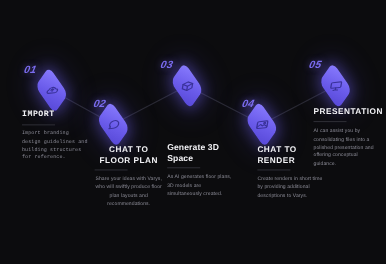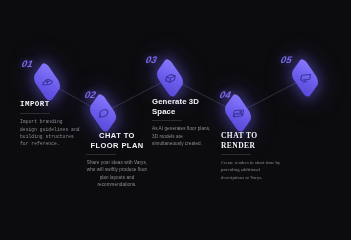--- a/index.html
+++ b/index.html
@@ -44,21 +44,21 @@
     text-shadow:0 0 6px rgba(123,108,240,.55);
   }
 
   
   .block { position:absolute; width:62px; }
   .block h3 {
     font-size:7.5px; font-weight:bold; color:#f2f2f5;
     letter-spacing:.45px; line-height:1.28;
     text-transform:uppercase;
   }
-  .block h3.mixed { text-transform:none; letter-spacing:.1px; font-size:7.8px; }
+  .block h3.mixed { text-transform:none; letter-spacing:.1px; font-size:7.8px;margin-top:32px; }
   .rule { width:30px; height:1px; background:#2b2b32; margin:3.5px 0 4px; }
   .block p {
     font-size:4.6px; line-height:1.62; color:#8d8d98;
     letter-spacing:.08px;
   }
 </style>
 </head>
 <body>
 
 <div class="stage">
@@ -122,31 +122,36 @@
     <div class="glyph">
       <svg viewBox="0 0 24 24" fill="none" stroke="currentColor" stroke-width="2.2" stroke-linecap="round" stroke-linejoin="round">
         <rect x="3.5" y="5" width="17" height="14" rx="2.2"></rect>
         <path d="M3.8 16.2 9 11.2l3.6 3.4 2.8-2.4 4.6 4"></path>
         <circle cx="15.6" cy="9.2" r="1.5"></circle>
       </svg>
     </div>
   </div>
   <div class="step-num" style="left:220px; top:89px;">04</div>
 
-  <div class="block" style="left:221px; top:131px;font-family:Liberation Serif, serif;">
+  <div class="block" style="left:234px; top:131px;">
     <h3>CHAT TO RENDER</h3>
     <div class="rule"></div>
     <p>Create renders in short time by providing additional descriptions to Varys.</p>
   </div>
 
   <div class="node" style="left:282px; top:59px;">
     <div class="diamond"></div>
     <div class="glyph">
       <svg viewBox="0 0 24 24" fill="none" stroke="currentColor" stroke-width="2.2" stroke-linecap="round" stroke-linejoin="round">
         <rect x="3.6" y="4" width="16.8" height="11.4" rx="1.8"></rect>
         <path d="M12 15.4v4M8.4 20.4 12 19.4l3.6 1"></path>
       </svg>
     </div>
   </div>
   <div class="step-num" style="left:281px; top:54px;">05</div>
 
+  <div class="block" style="left:285px; top:97px;">
+    <h3>PRESENTATION</h3>
+    <div class="rule"></div>
+    <p>AI can assist you by consolidating files into a polished presentation and offering conceptual guidance.</p>
+  </div>
 
 </div>
 
 </body></html>

